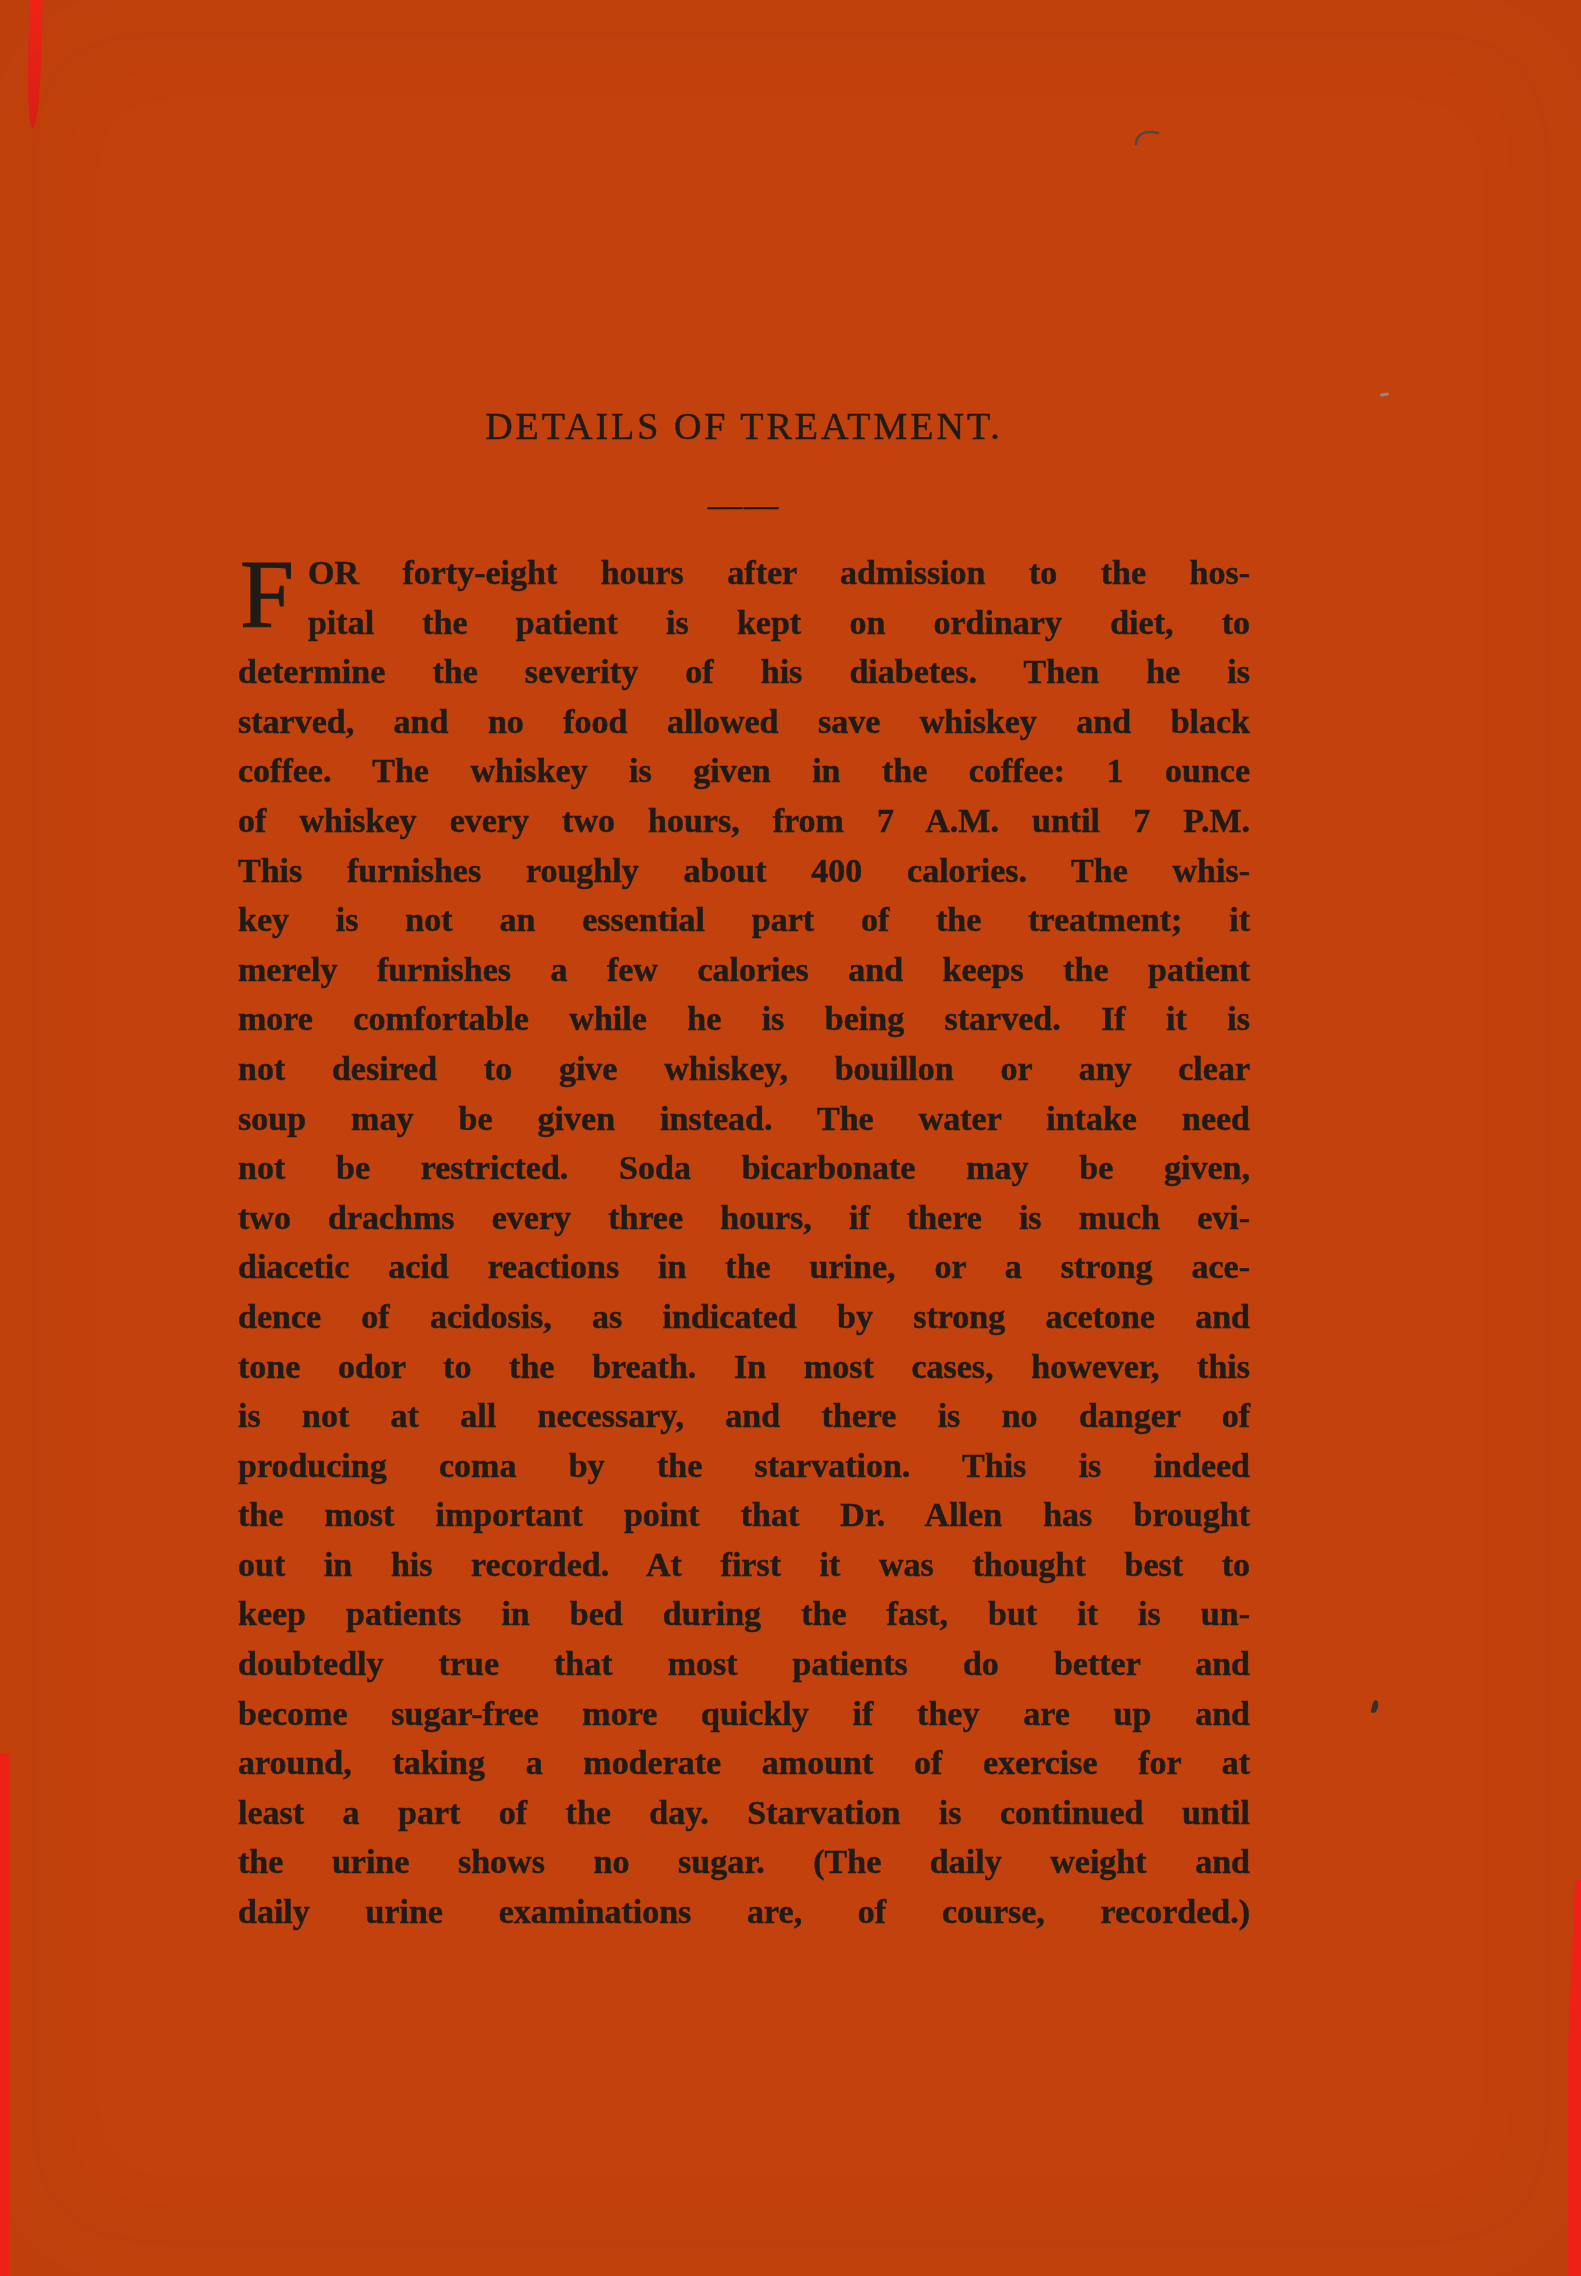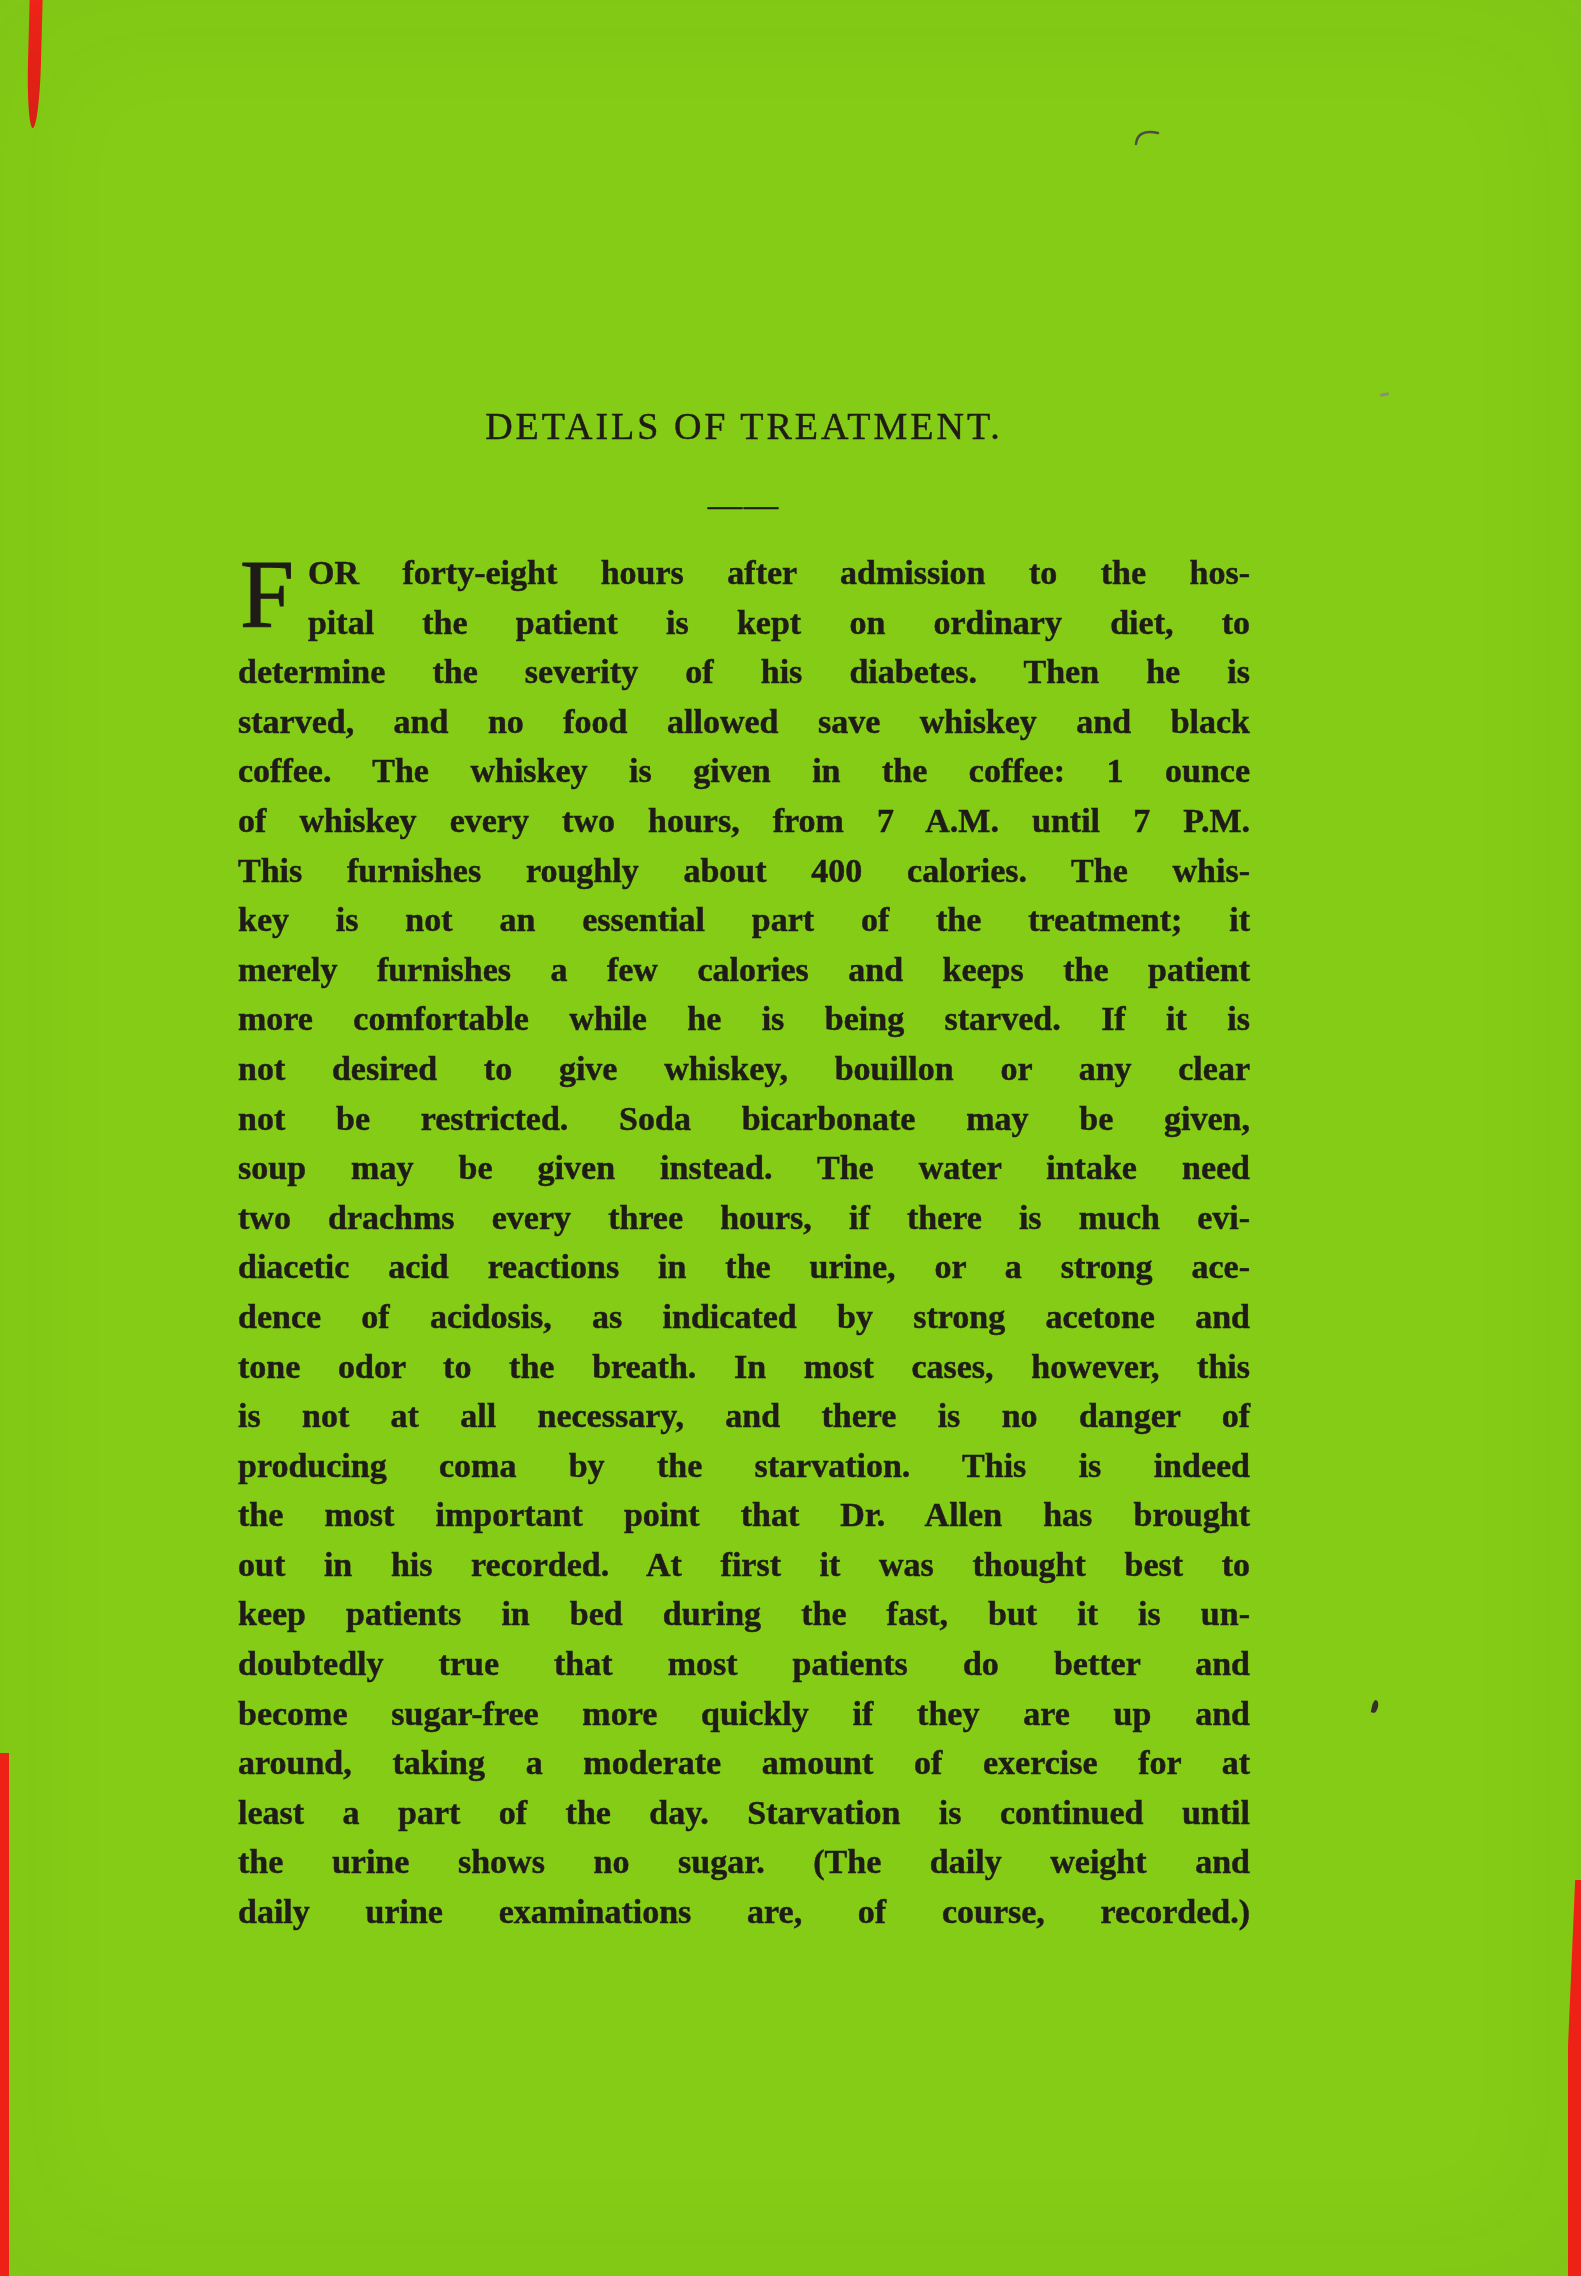--- a/index.html
+++ b/index.html
@@ -4,21 +4,21 @@
 <style>
   html, body {
     margin: 0;
     padding: 0;
     background: #ffffff;
   }
   .page {
     position: relative;
     width: 1581px;
     height: 2276px;
-    background: #84cc16;
+    background: #c2410c;
     overflow: hidden;
     font-family: "Liberation Serif", serif;
     color: #1f1c17;
     box-shadow: inset 0 0 140px rgba(60,55,40,0.05);
   }
   .title {
     position: absolute;
     left: 238px;
     top: 404px;
     width: 1012px;
@@ -145,22 +145,22 @@
     <div class="line">pital the patient is kept on ordinary diet, to</div>
     <div class="line">determine the severity of his diabetes.  Then he is</div>
     <div class="line">starved, and no food allowed save whiskey and black</div>
     <div class="line">coffee.  The whiskey is given in the coffee: 1 ounce</div>
     <div class="line">of whiskey every two hours, from 7 A.M. until 7 P.M.</div>
     <div class="line">This furnishes roughly about 400 calories.  The whis-</div>
     <div class="line">key is not an essential part of the treatment; it</div>
     <div class="line">merely furnishes a few calories and keeps the patient</div>
     <div class="line">more comfortable while he is being starved.  If it is</div>
     <div class="line">not desired to give whiskey, bouillon or any clear</div>
+    <div class="line">soup may be given instead.  The water intake need</div>
     <div class="line">not be restricted.  Soda bicarbonate may be given,</div>
-    <div class="line">soup may be given instead.  The water intake need</div>
     <div class="line">two drachms every three hours, if there is much evi-</div>
     <div class="line">diacetic acid reactions in the urine, or a strong ace-</div>
     <div class="line">dence of acidosis, as indicated by strong acetone and</div>
     <div class="line">tone odor to the breath.  In most cases, however, this</div>
     <div class="line">is not at all necessary, and there is no danger of</div>
     <div class="line">producing coma by the starvation.  This is indeed</div>
     <div class="line">the most important point that Dr. Allen has brought</div>
     <div class="line">out in his recorded.  At first it was thought best to</div>
     <div class="line">keep patients in bed during the fast, but it is un-</div>
     <div class="line">doubtedly true that most patients do better and</div>

